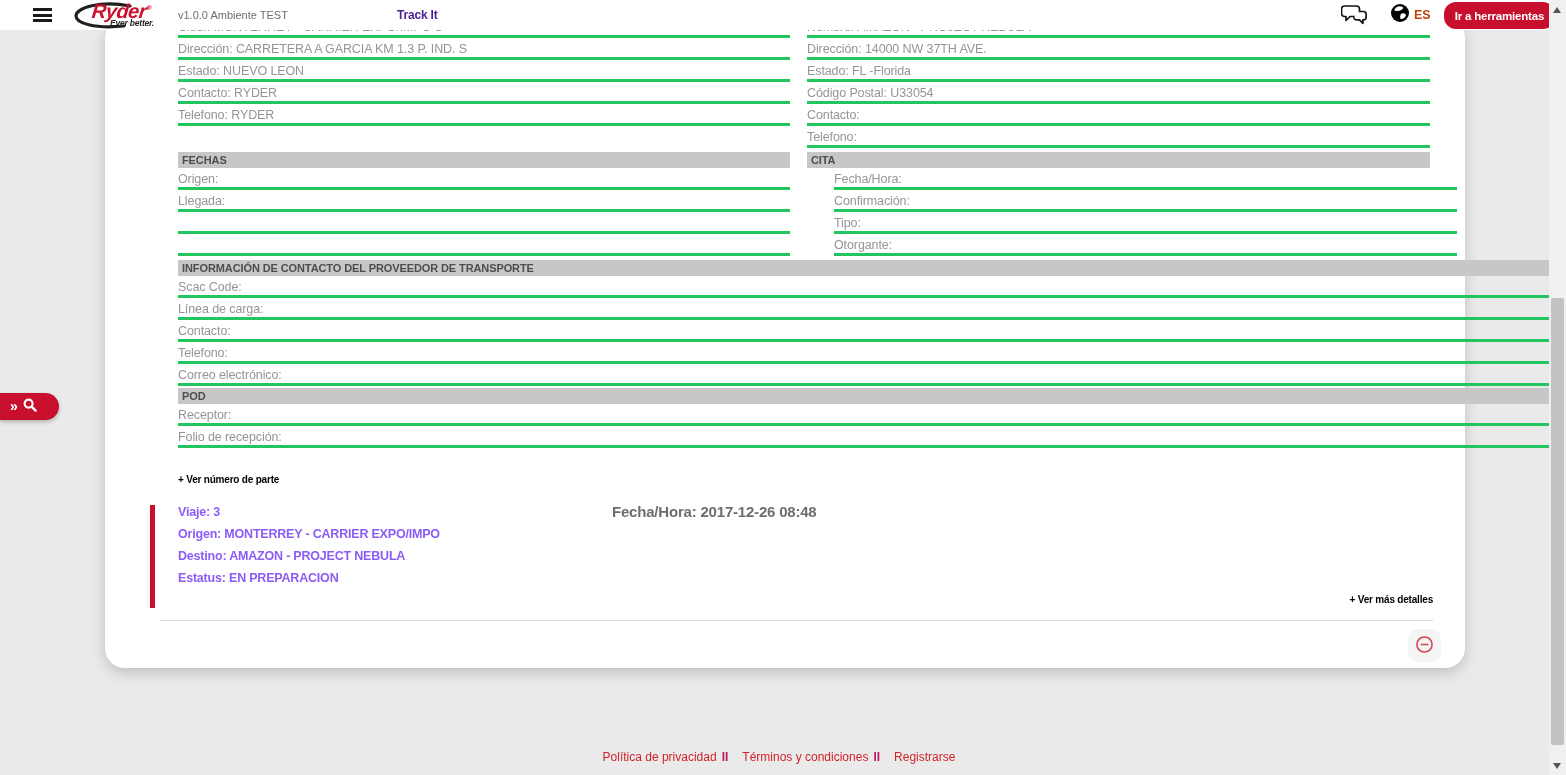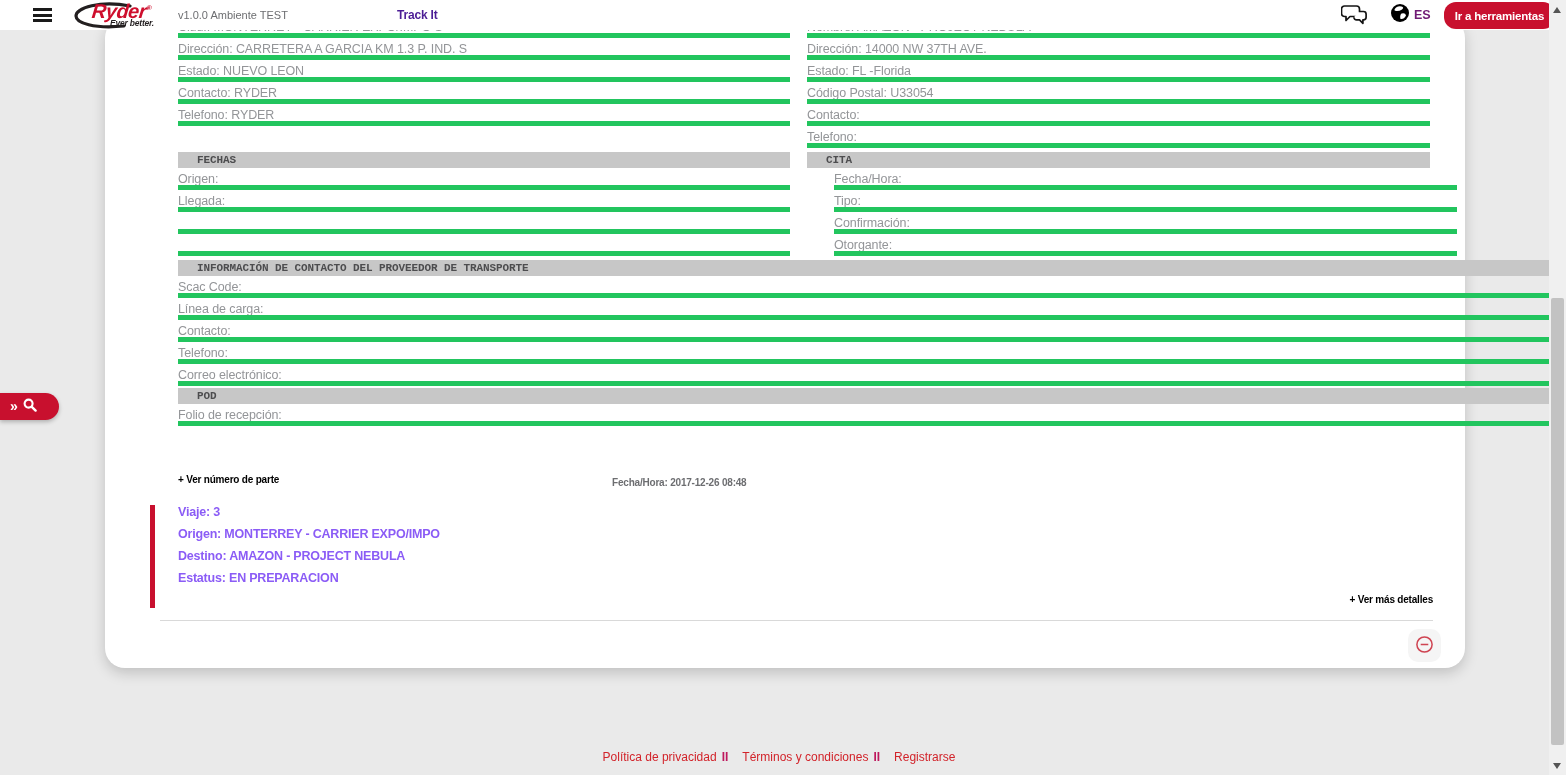--- a/index.html
+++ b/index.html
@@ -15,44 +15,44 @@
   .brand-text { position:absolute; left:22px; top:-1px; font-style:italic; font-weight:bold; font-size:20px;
                 color:#ce0e2d; transform:skewX(-6deg); letter-spacing:-0.5px; }
   .brand-text sup { font-size:7px; }
   .brand-tagline { position:absolute; left:40px; top:17px; font-style:italic; font-weight:bold;
                    font-size:8.5px; color:#231f20; letter-spacing:-0.2px; }
   .version { position:absolute; left:178px; top:0; height:30px; line-height:30px; font-size:11px; color:#6d6e71; }
   .app-title { position:absolute; left:397px; top:0; height:30px; line-height:30px; font-size:12px;
                font-weight:bold; color:#4c1d95; letter-spacing:-0.2px; }
   .chat-btn { position:absolute; left:1341px; top:3px; width:28px; height:24px; cursor:pointer; }
   .lang-group { position:absolute; left:1390px; top:0; height:30px; display:flex; align-items:center; gap:4px; cursor:pointer; }
-  .lang-label { font-size:12.5px; font-weight:bold; color:#701a75;text-align:right; }
+  .lang-label { font-size:12.5px; font-weight:bold; color:#c2410c;text-align:right; }
   .tools-button { position:absolute; left:1444px; top:2px; width:111px; height:27px; background:#c8102e;
                   color:#fff; font-weight:bold; font-size:11.5px; border:none; border-radius:12px;
                   letter-spacing:-0.2px; cursor:pointer; display:flex; align-items:center; justify-content:center; }
 
   
   .card { position:absolute; left:105px; top:18px; width:1360px; height:650px; background:#fff;
           border-radius:20px; box-shadow:0 5px 14px rgba(0,0,0,0.18); z-index:1; }
   .col-left  { position:absolute; left:73px;  width:612px; }
   .col-right { position:absolute; left:702px; width:623px; }
   .full-col  { position:absolute; left:73px;  width:1384px; }
-  .row { height:22px; line-height:22px; border-bottom:5px solid #22c55e; font-size:12.5px;
+  .row { height:22px; line-height:22px; border-bottom:3px solid #22c55e; font-size:12.5px;
          color:#939598; white-space:nowrap; overflow:hidden; letter-spacing:-0.1px; }
   .bar { height:16px; line-height:16px; background:#c7c7c7; color:#4d4d4f; font-weight:bold;
-         font-size:11px; padding-left:19px; letter-spacing:-0.1px; white-space:nowrap; overflow:hidden;font-family:Liberation Mono, monospace; }
+         font-size:11px; padding-left:4px; letter-spacing:-0.1px; white-space:nowrap; overflow:hidden; }
 
   .link-bold { position:absolute; font-size:10px; font-weight:bold; color:#000000;
                letter-spacing:-0.2px; cursor:pointer; }
   .trip-accent { position:absolute; left:45px; top:487px; width:5px; height:103px; background:#c8102e; }
   .trip-lines { position:absolute; left:73px; top:483px; }
   .trip-lines div { height:22px; line-height:22px; font-size:12.5px; font-weight:bold; color:#8b5cf6;
                     letter-spacing:-0.2px; white-space:nowrap; }
-  .trip-datetime { position:absolute; left:507px; top:454px; height:22px; line-height:22px;
-                   font-size:10px; font-weight:bold; color:#6d6e71; letter-spacing:-0.2px; }
+  .trip-datetime { position:absolute; left:507px; top:483px; height:22px; line-height:22px;
+                   font-size:15px; font-weight:bold; color:#6d6e71; letter-spacing:-0.2px; }
   .divider { position:absolute; left:55px; top:602px; width:1273px; border-top:1px solid #d9d9d9; }
   .collapse-btn { position:absolute; left:1303px; top:611px; width:33px; height:33px; background:#f5f5f5;
                   border:none; border-radius:10px; cursor:pointer; display:flex; align-items:center; justify-content:center; }
 
   
   .side-search { position:absolute; left:0; top:393px; width:59px; height:27px; background:#c8102e;
                  border-radius:0 14px 14px 0; z-index:15; display:flex; align-items:center;
                  padding-left:10px; gap:5px; cursor:pointer; box-shadow:0 2px 4px rgba(0,0,0,0.25); }
   .side-search .chevrons { color:#fff; font-size:14px; font-weight:bold; line-height:27px; }
 
@@ -95,36 +95,37 @@
   <div class="col-right bar" style="top:134px;">CITA</div>
 
   <div class="col-left" style="top:150px;">
     <div class="row">Origen:</div>
     <div class="row">Llegada:</div>
     <div class="row"></div>
     <div class="row"></div>
   </div>
   <div class="col-right" style="top:150px;margin-left:27px;">
     <div class="row">Fecha/Hora:</div>
+    <div class="row">Confirmación:</div>
     <div class="row">Tipo:</div>
-    <div class="row">Confirmación:</div>
     <div class="row">Otorgante:</div>
   </div>
 
   <div class="full-col bar" style="top:242px;">INFORMACIÓN DE CONTACTO DEL PROVEEDOR DE TRANSPORTE</div>
   <div class="full-col" style="top:258px;">
     <div class="row">Scac Code:</div>
     <div class="row">Línea de carga:</div>
     <div class="row">Contacto:</div>
     <div class="row">Telefono:</div>
     <div class="row">Correo electrónico:</div>
   </div>
 
   <div class="full-col bar" style="top:370px;">POD</div>
   <div class="full-col" style="top:386px;">
+    <div class="row">Receptor:</div>
     <div class="row">Folio de recepción:</div>
   </div>
 
   <div class="link-bold" style="left:73px; top:452px; height:20px; line-height:20px;">+ Ver número de parte</div>
 
   <div class="trip-accent"></div>
   <div class="trip-lines">
     <div>Viaje: 3</div>
     <div>Origen: MONTERREY - CARRIER EXPO/IMPO</div>
     <div>Destino: AMAZON - PROJECT NEBULA</div>

